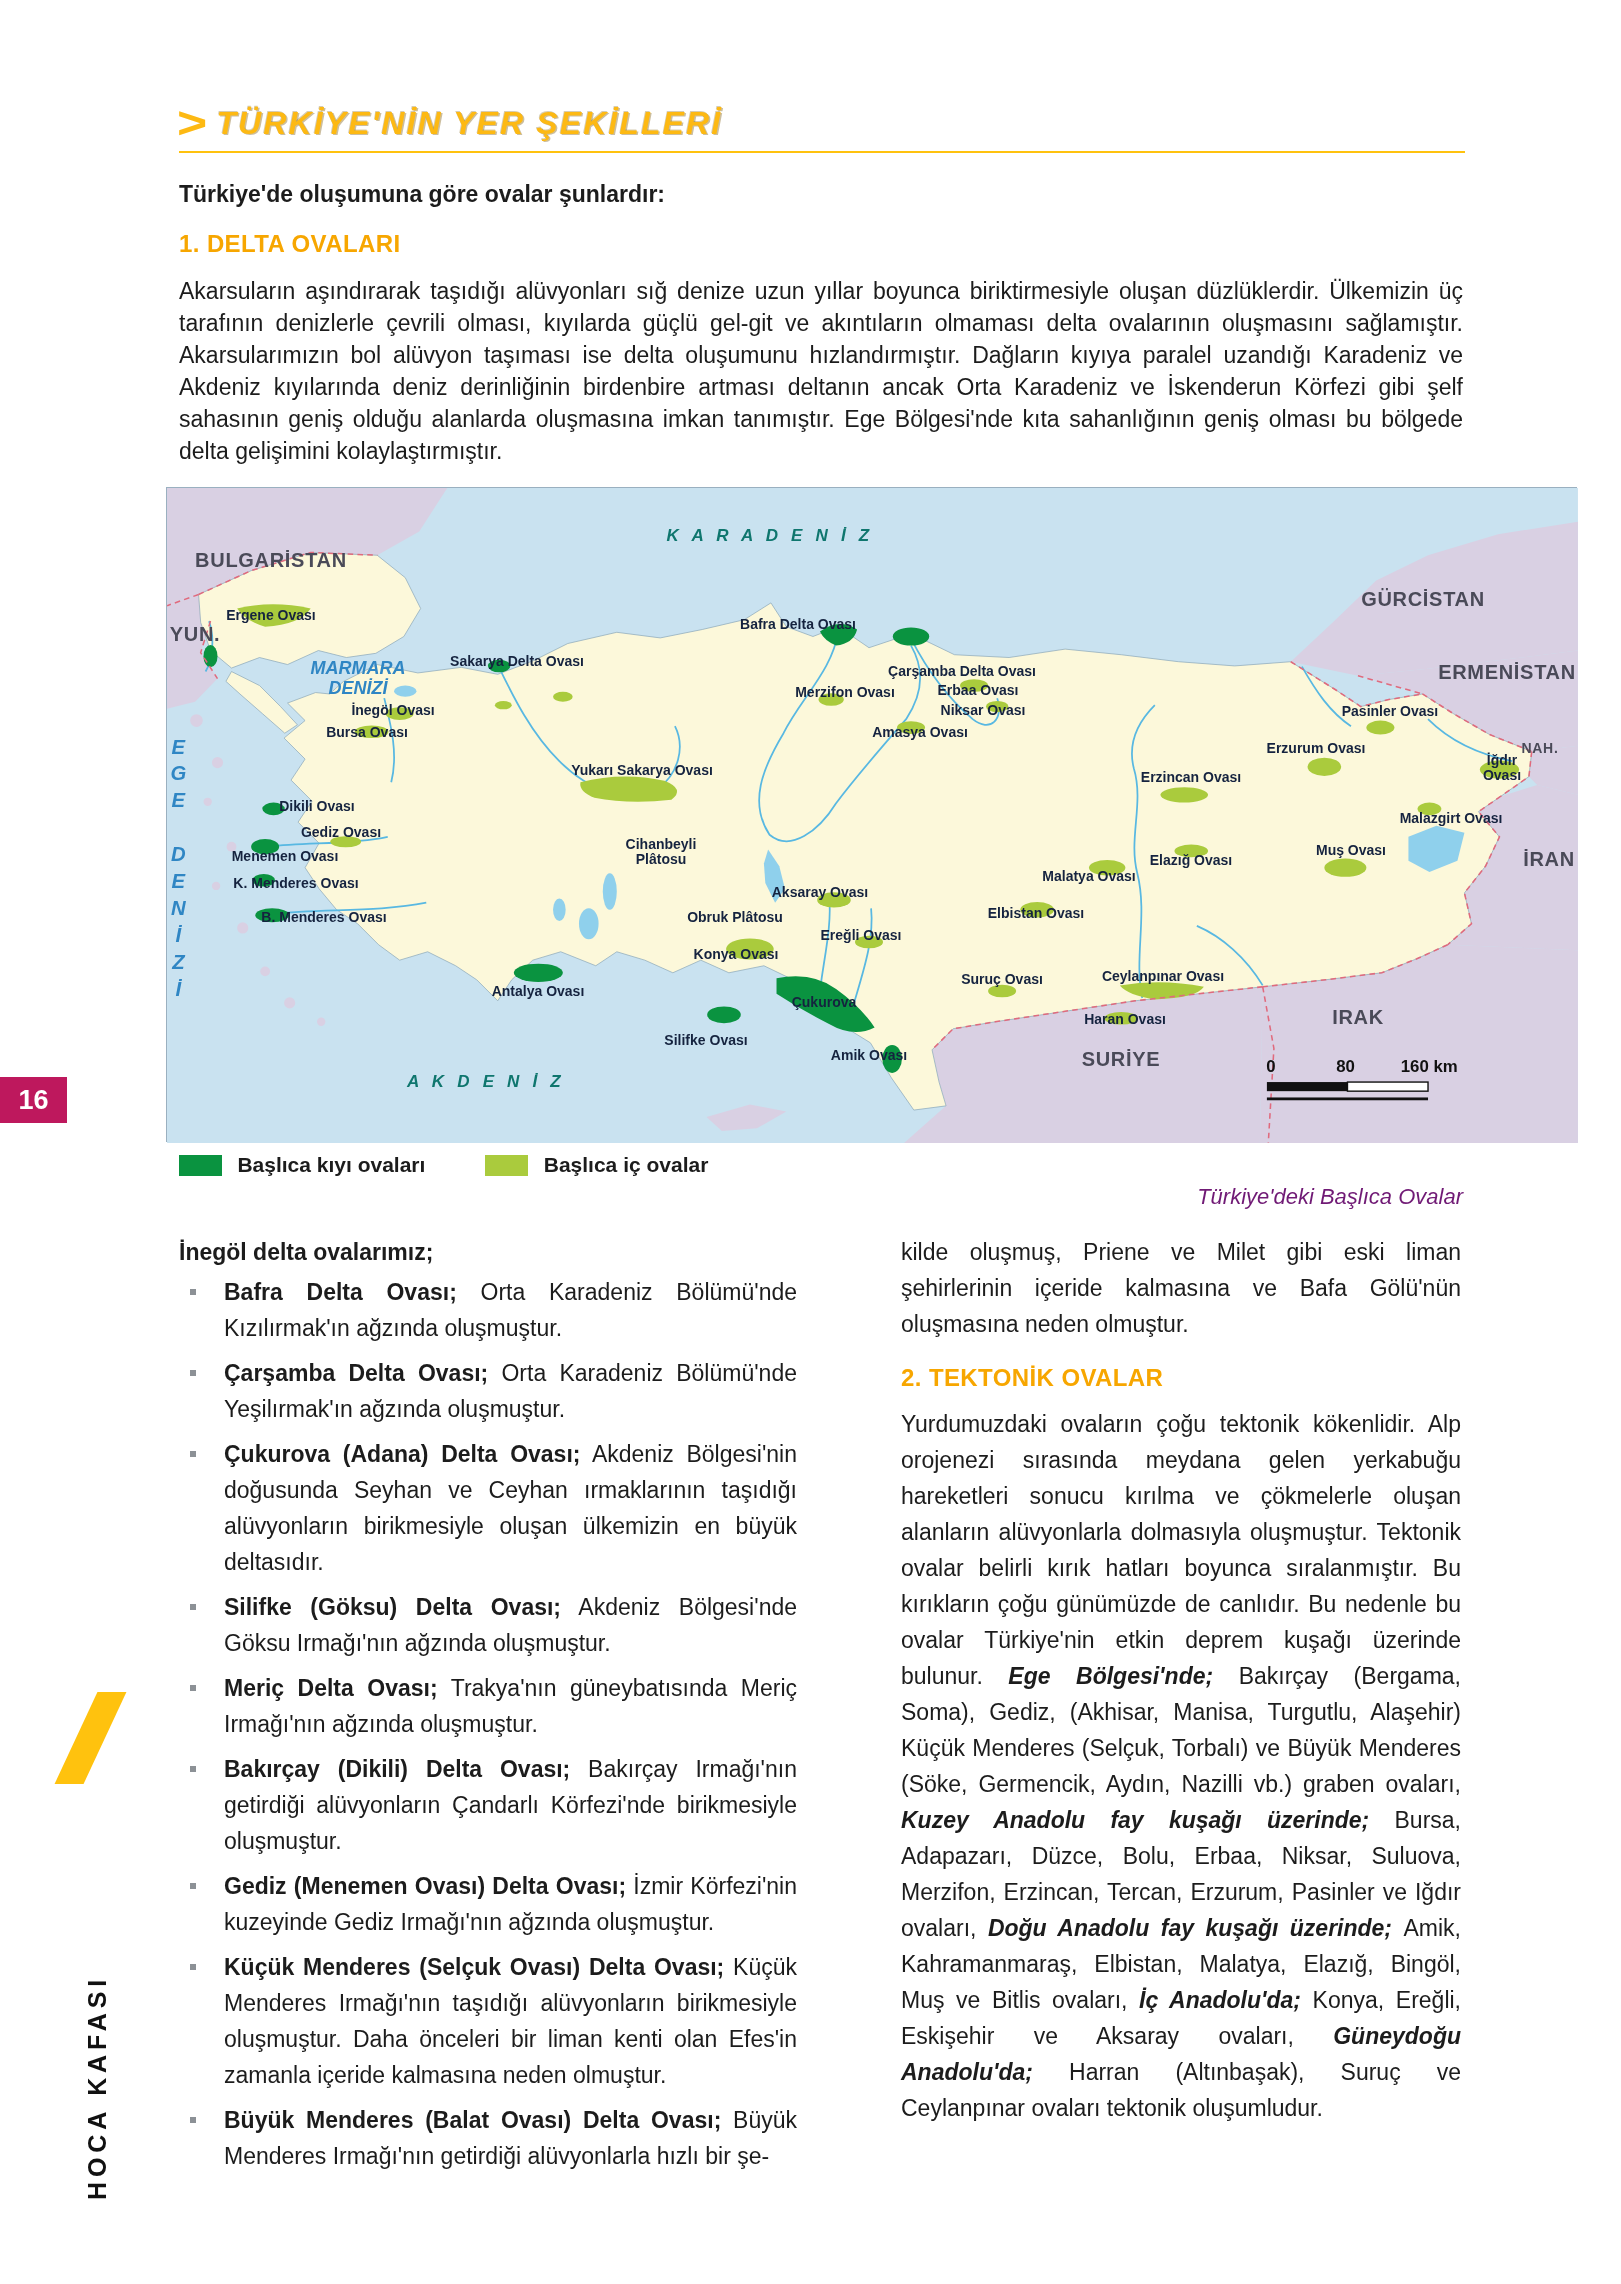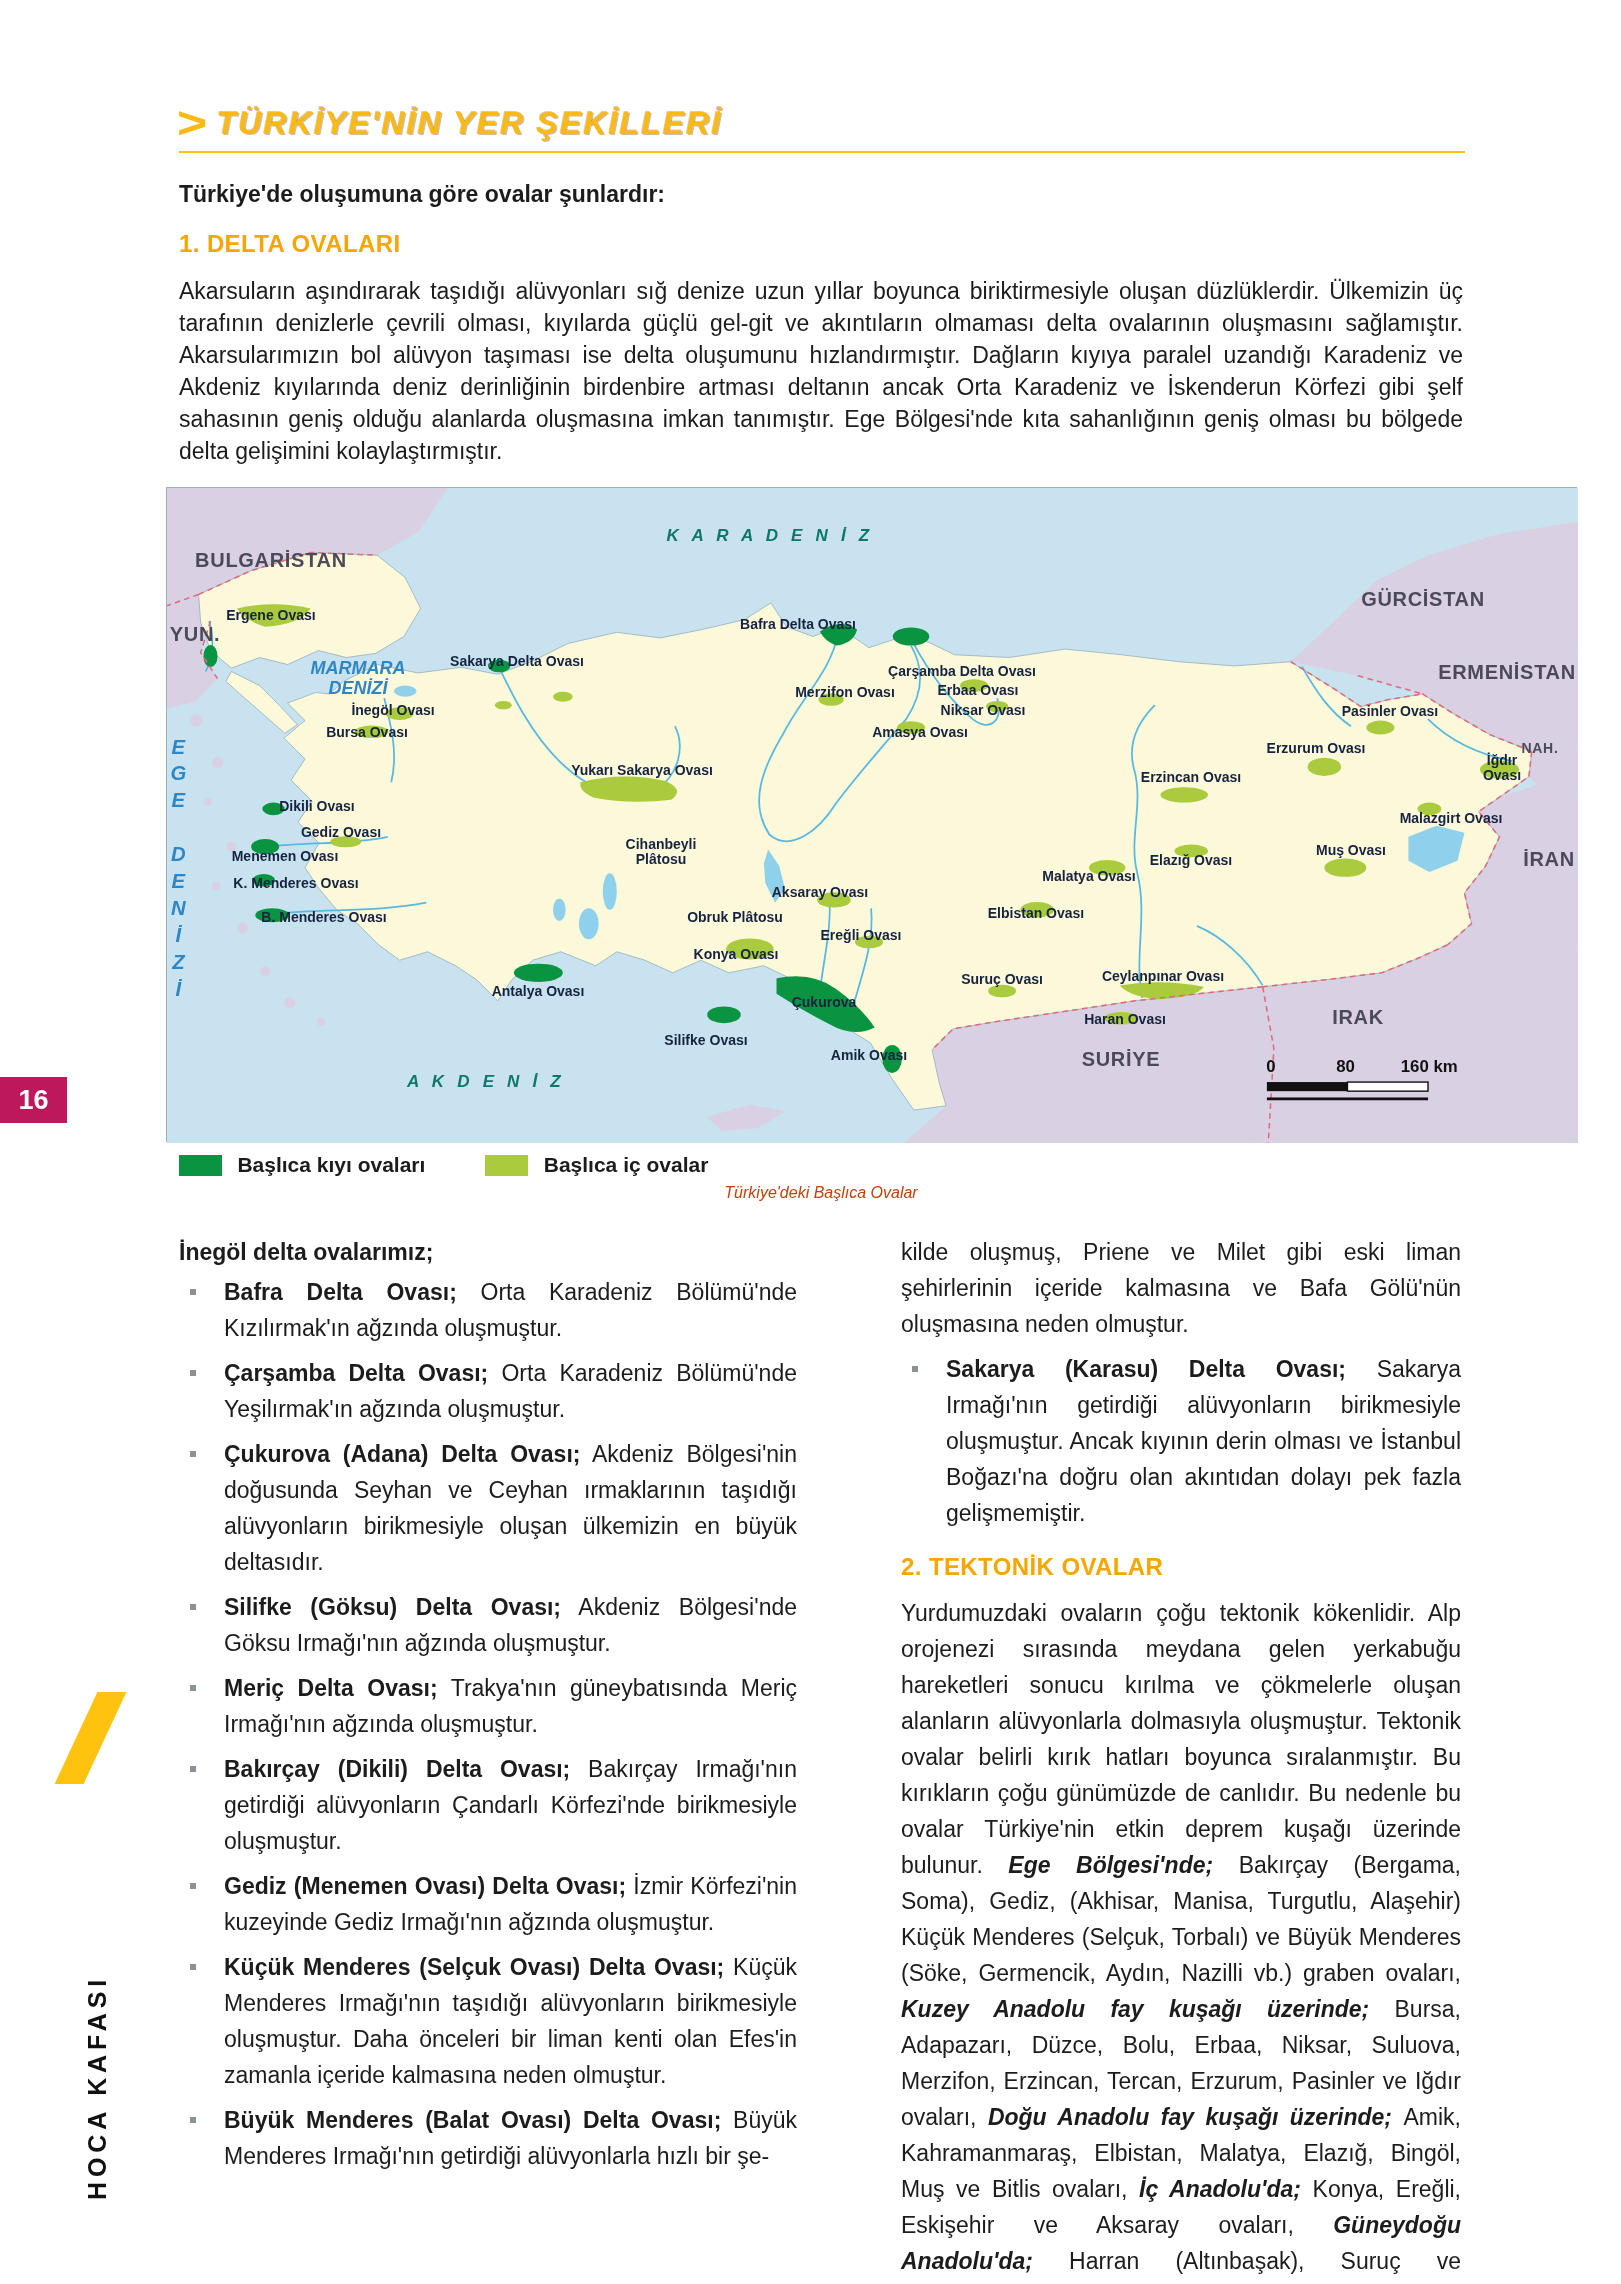--- a/index.html
+++ b/index.html
@@ -53,21 +53,21 @@
     writing-mode:vertical-lr; text-orientation:upright; letter-spacing:4.9px;
   }
   .ml-wrap { white-space:normal; }
   
   .legend { position:absolute; left:179px; top:1153px; display:flex; align-items:center; gap:18px; }
   .legend .grp { display:flex; align-items:center; gap:15.4px; margin-right:42px; }
   .sw { width:43px; height:21px; }
   .sw-dark { background:#0a9340; }
   .sw-light { background:#aacb3d; }
   .legend .lbl { font-weight:bold; font-size:21px; }
-  .caption { position:absolute; left:179px; top:1184px; width:1284px; text-align:center; font-style:italic; font-size:16px; color:#c2410c; }
+  .caption { position:absolute; left:179px; top:1184px; width:1284px; text-align:right; font-style:italic; font-size:22px; color:#701a75; }
   
   .col { position:absolute; top:1234px; font-size:23px; line-height:36px; }
   .col-left { left:179px; width:618px; }
   .col-right { left:901px; width:560px; }
   .col-h { font-weight:bold; margin-bottom:4.2px; }
   .item { position:relative; padding-left:45px; margin-bottom:9px; text-align:justify; }
   .dot { position:absolute; left:11.2px; top:14.7px; width:6.3px; height:6.3px; background:#8c9196; }
   .lead { font-weight:bold; }
   .cont { text-align:justify; margin-bottom:9px; }
   .h2 { margin:18px 0 9.8px 0; }
@@ -318,21 +318,17 @@
   </div>
   <div class="item">
     <span class="dot"></span>
     <span class="lead">Büyük Menderes (Balat Ovası) Delta Ovası;</span><span> Büyük Menderes Irmağı'nın getirdiği alüvyonlarla hızlı bir şe-</span>
   </div>
 </div>
 
 <div class="col col-right">
   <div class="cont">kilde oluşmuş, Priene ve Milet gibi eski liman şehirlerinin içeride kalmasına ve Bafa Gölü'nün oluşmasına neden olmuştur.</div>
 
-  <div class="item">
-    <span class="dot"></span>
-    <span class="lead">Sakarya (Karasu) Delta Ovası;</span><span> Sakarya Irmağı'nın getirdiği alüvyonların birikmesiyle oluşmuştur. Ancak kıyının derin olması ve İstanbul Boğazı'na doğru olan akıntıdan dolayı pek fazla gelişmemiştir.</span>
-  </div>
 
   <div class="h2 h-orange">2. TEKTONİK OVALAR</div>
   <div class="seg-p"><span>Yurdumuzdaki ovaların çoğu tektonik kökenlidir. Alp orojenezi sırasında meydana gelen yerkabuğu hareketleri sonucu kırılma ve çökmelerle oluşan alanların alüvyonlarla dolmasıyla oluşmuştur. Tektonik ovalar belirli kırık hatları boyunca sıralanmıştır. Bu kırıkların çoğu günümüzde de canlıdır. Bu nedenle bu ovalar Türkiye'nin etkin deprem kuşağı üzerinde bulunur. </span><span class="bi">Ege Bölgesi'nde; </span><span>Bakırçay (Bergama, Soma), Gediz, (Akhisar, Manisa, Turgutlu, Alaşehir) Küçük Menderes (Selçuk, Torbalı) ve Büyük Menderes (Söke, Germencik, Aydın, Nazilli vb.) graben ovaları, </span><span class="bi">Kuzey Anadolu fay kuşağı üzerinde; </span><span>Bursa, Adapazarı, Düzce, Bolu, Erbaa, Niksar, Suluova, Merzifon, Erzincan, Tercan, Erzurum, Pasinler ve Iğdır ovaları, </span><span class="bi">Doğu Anadolu fay kuşağı üzerinde; </span><span>Amik, Kahramanmaraş, Elbistan, Malatya, Elazığ, Bingöl, Muş ve Bitlis ovaları, </span><span class="bi">İç Anadolu'da; </span><span>Konya, Ereğli, Eskişehir ve Aksaray ovaları, </span><span class="bi">Güneydoğu Anadolu'da; </span><span>Harran (Altınbaşak), Suruç ve Ceylanpınar ovaları tektonik oluşumludur.</span></div>
 </div>
 
 
 </body></html>

